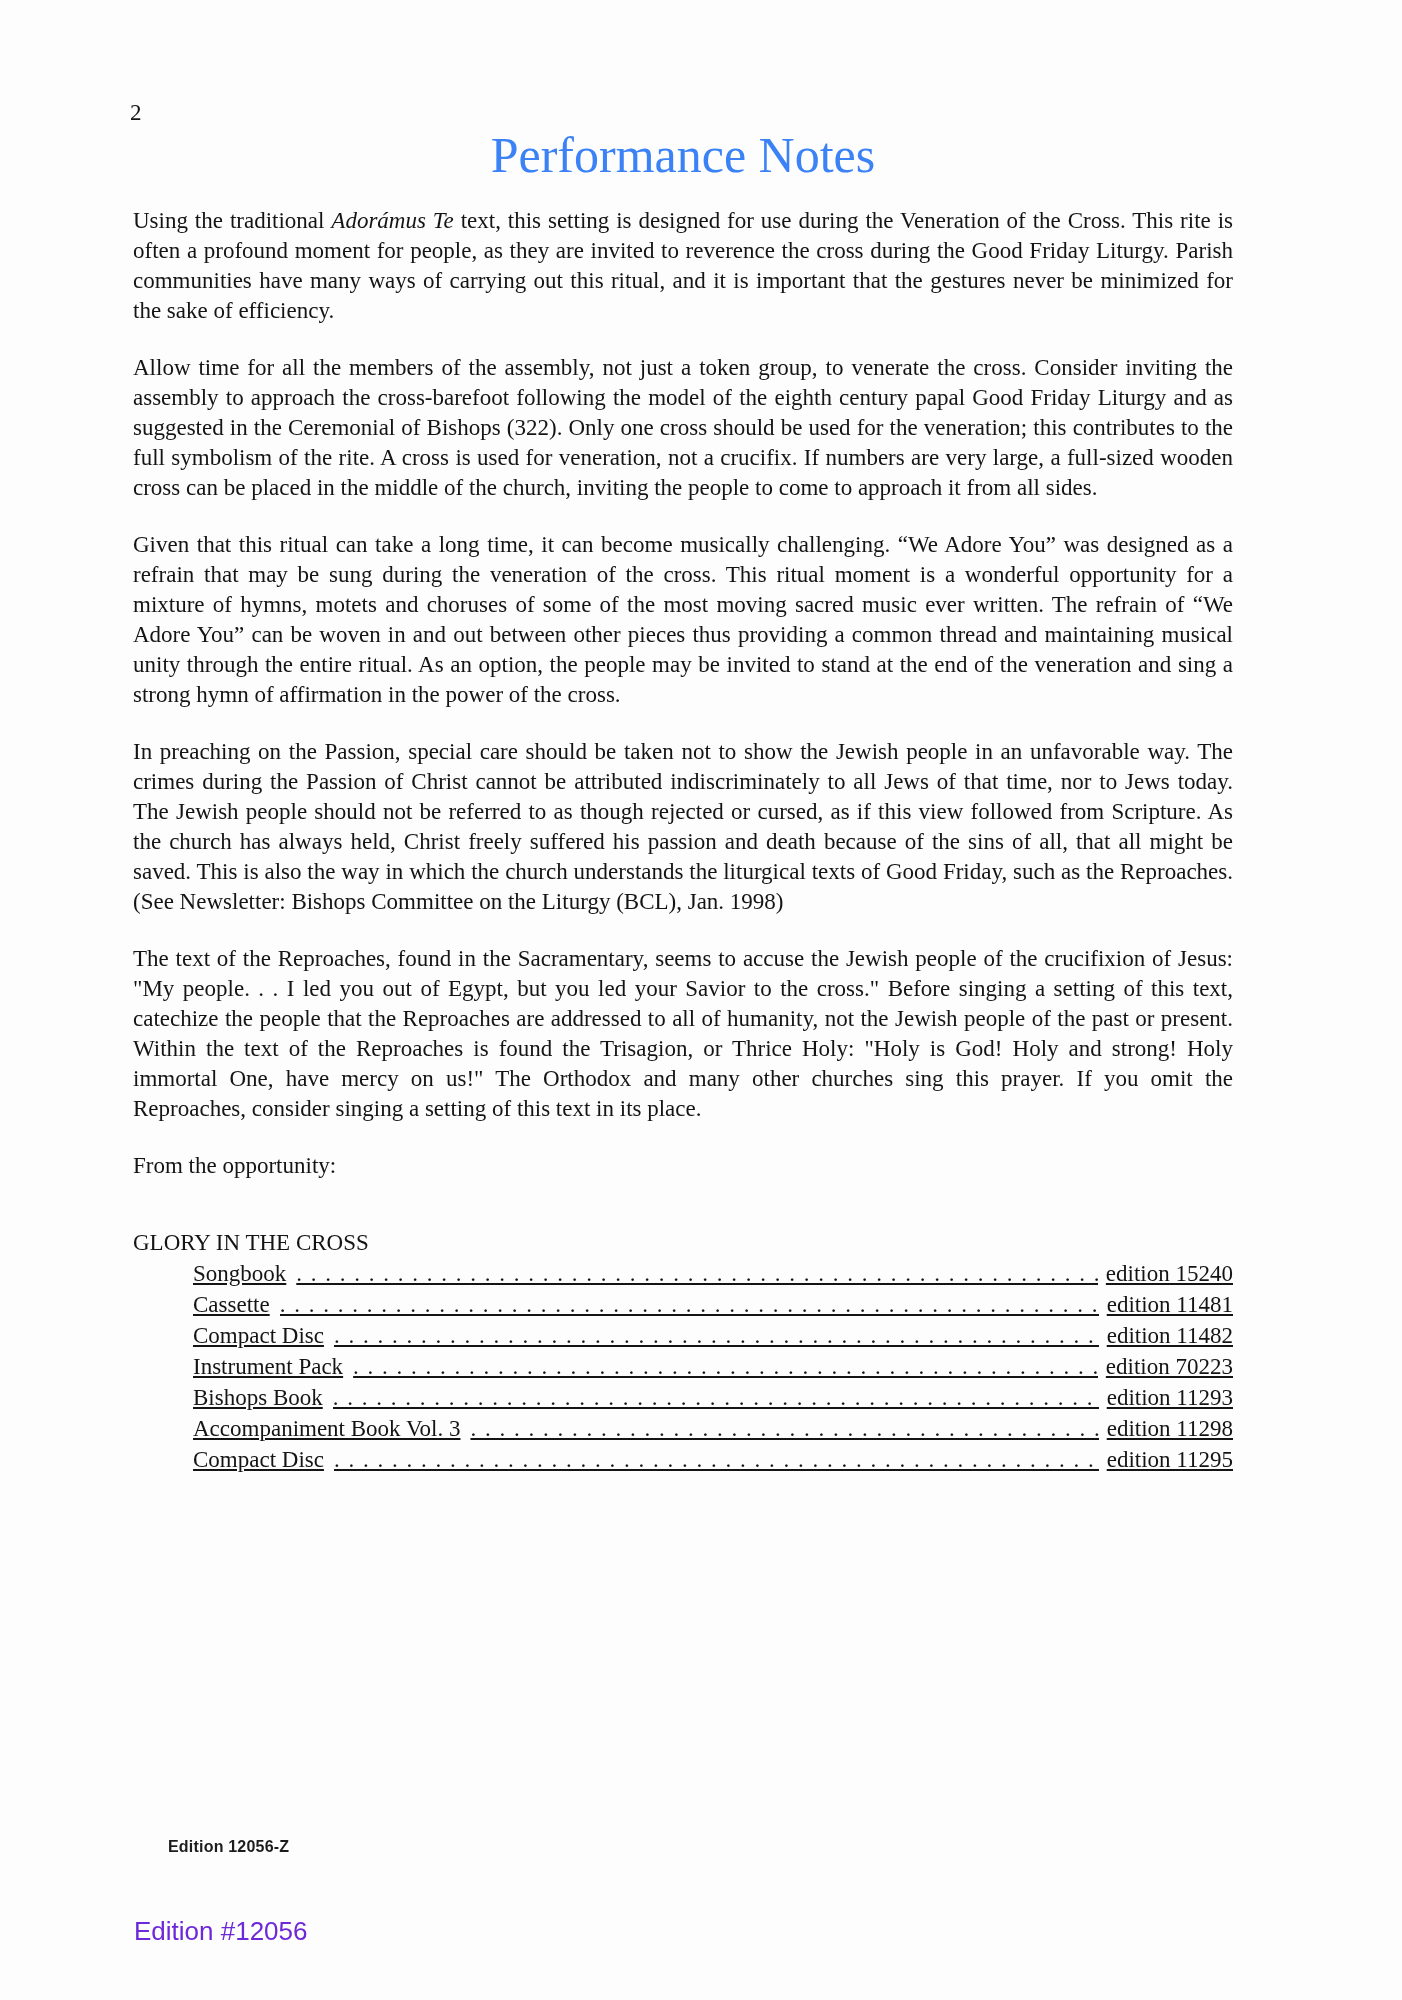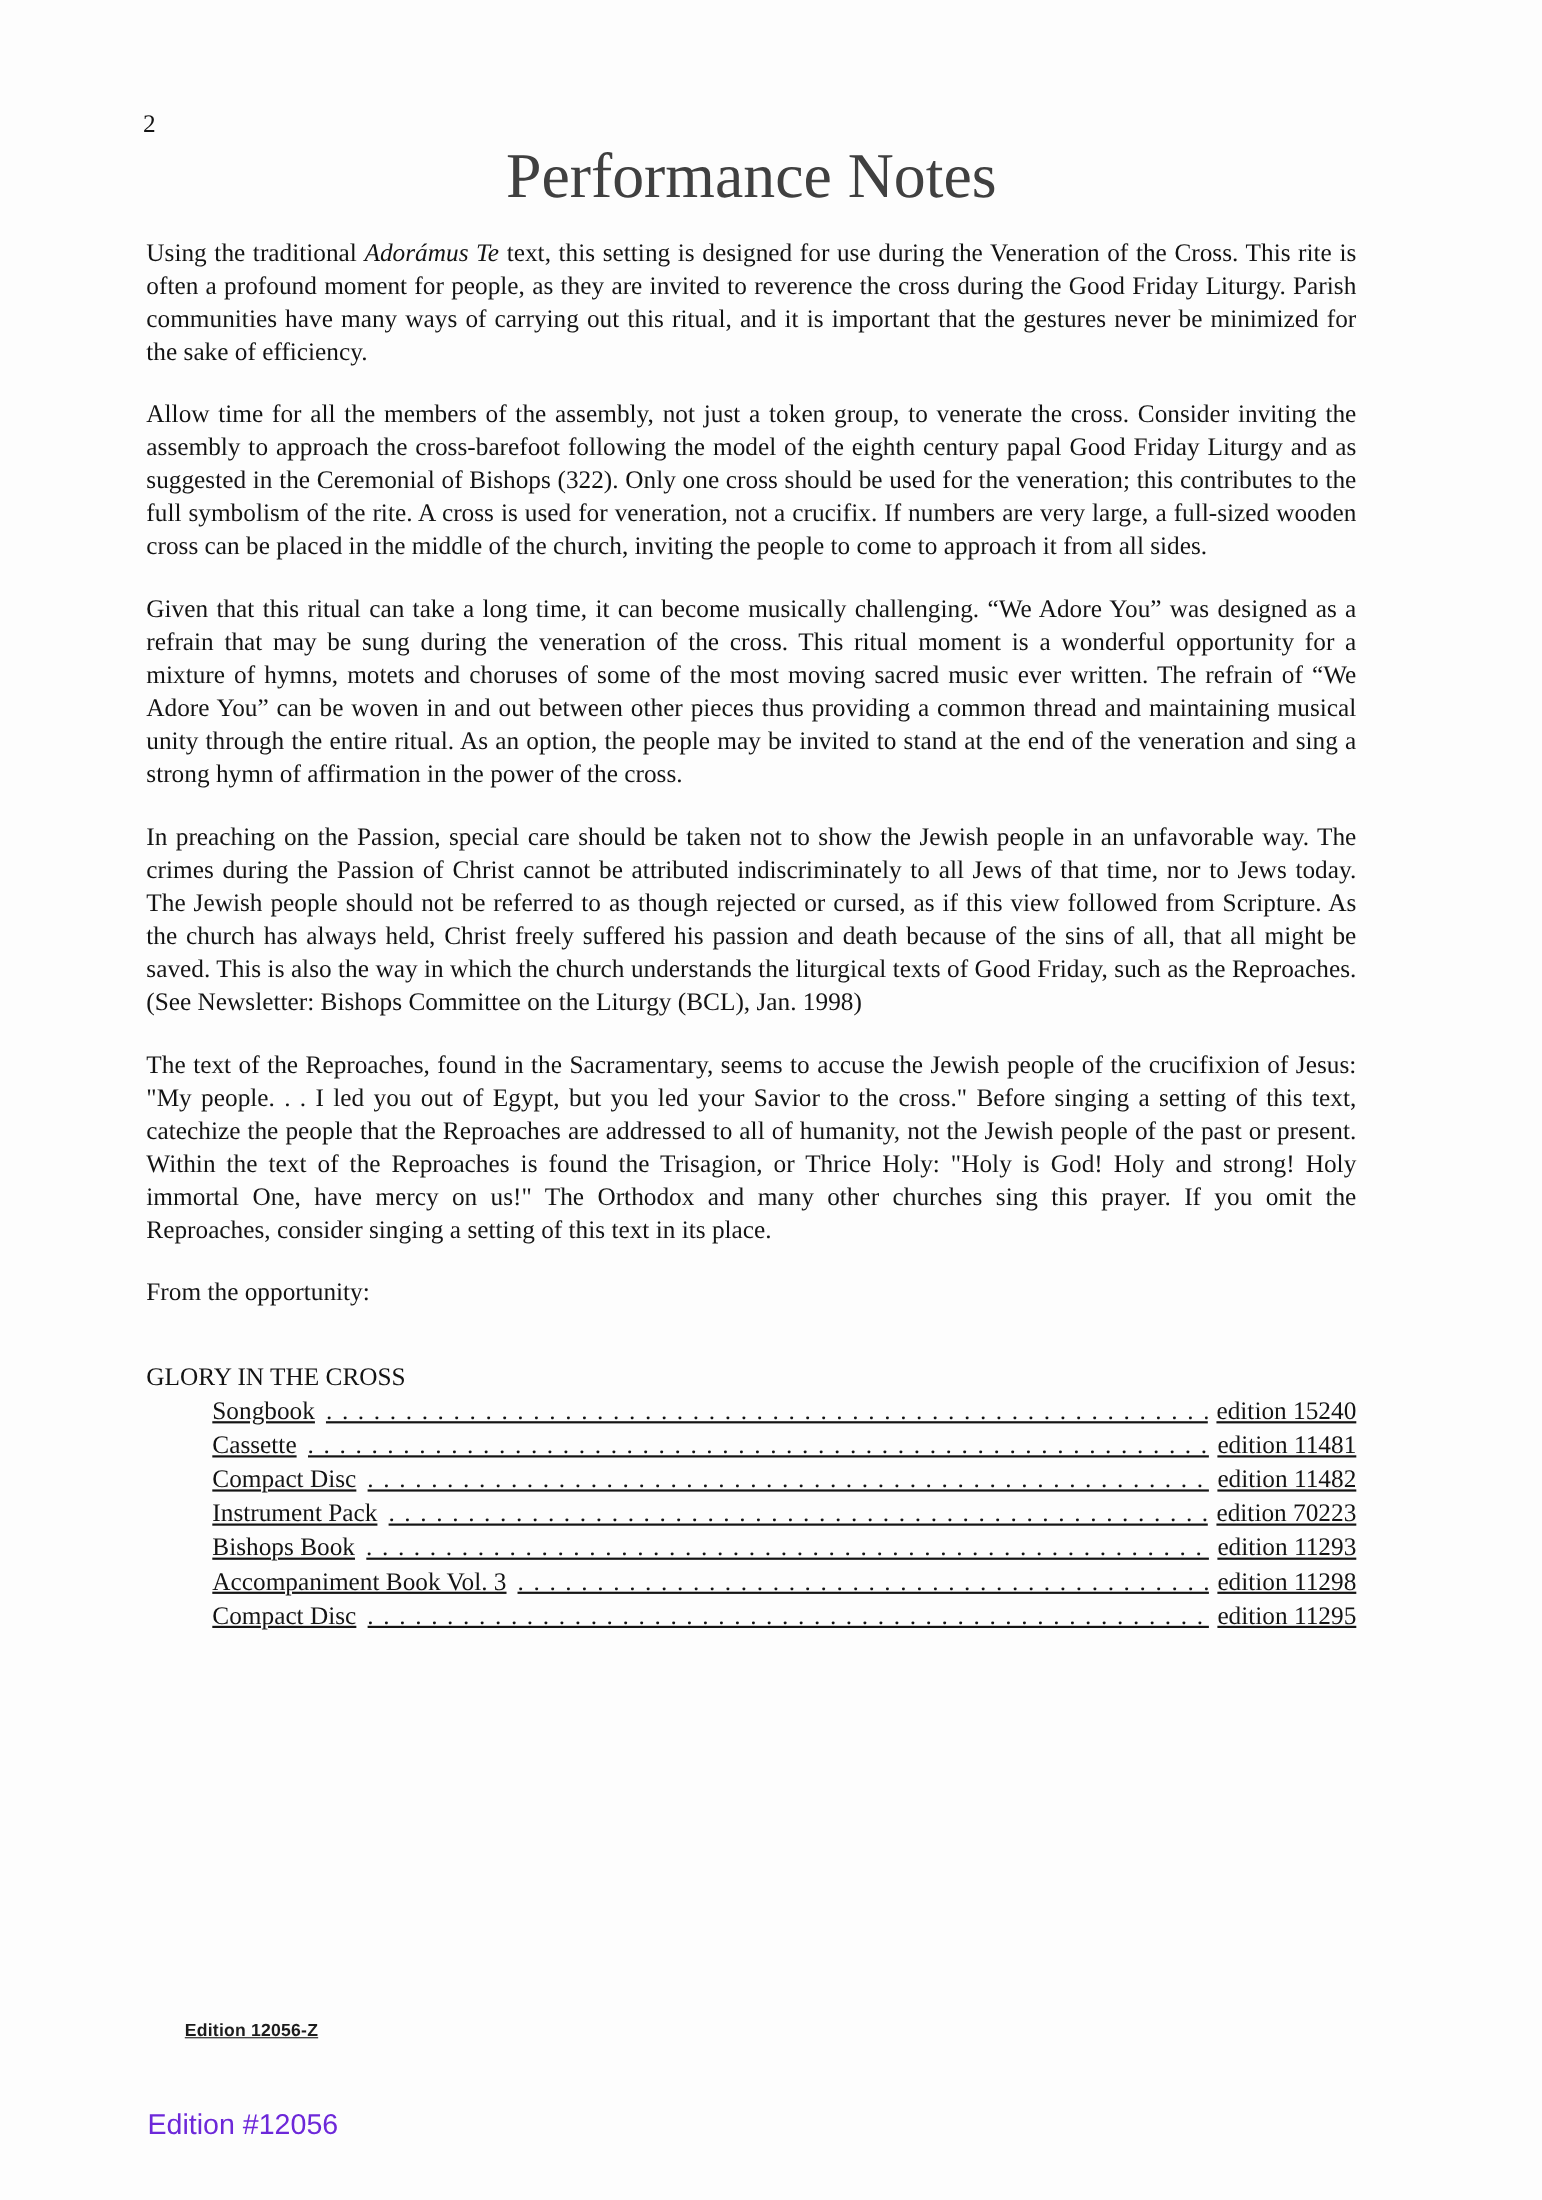--- a/index.html
+++ b/index.html
@@ -19,24 +19,24 @@
     font-size: 23px;
   }
   .content {
     position: absolute;
     left: 133px;
     top: 126px;
     width: 1100px;
   }
   .title {
     text-align: center;
-    font-size: 58px;
+    font-size: 50px;
     font-weight: normal;
     margin: 0 0 22px 0;
-    color: #404040;
+    color: #3b82f6;
   }
   p.body-par {
     font-size: 23px;
     line-height: 30px;
     text-align: justify;
     margin: 0 0 27px 0;
   }
   p.body-par .italic { font-style: italic; }
   p.from-collections {
     font-size: 23px;
@@ -67,21 +67,20 @@
   .collection-item .edition { white-space: nowrap; }
   .footer-code {
     position: absolute;
     left: 168px;
     top: 1838px;
     font-family: "Liberation Sans", sans-serif;
     font-size: 16px;
     font-weight: bold;
     letter-spacing: 0.2px;
     color: #1c1c1c;
-    text-decoration: underline;
   }
   .footer-edition {
     position: absolute;
     left: 134px;
     top: 1916px;
     font-family: "Liberation Sans", sans-serif;
     font-size: 26px;
     color: #6d28d9;
   }
 </style>

